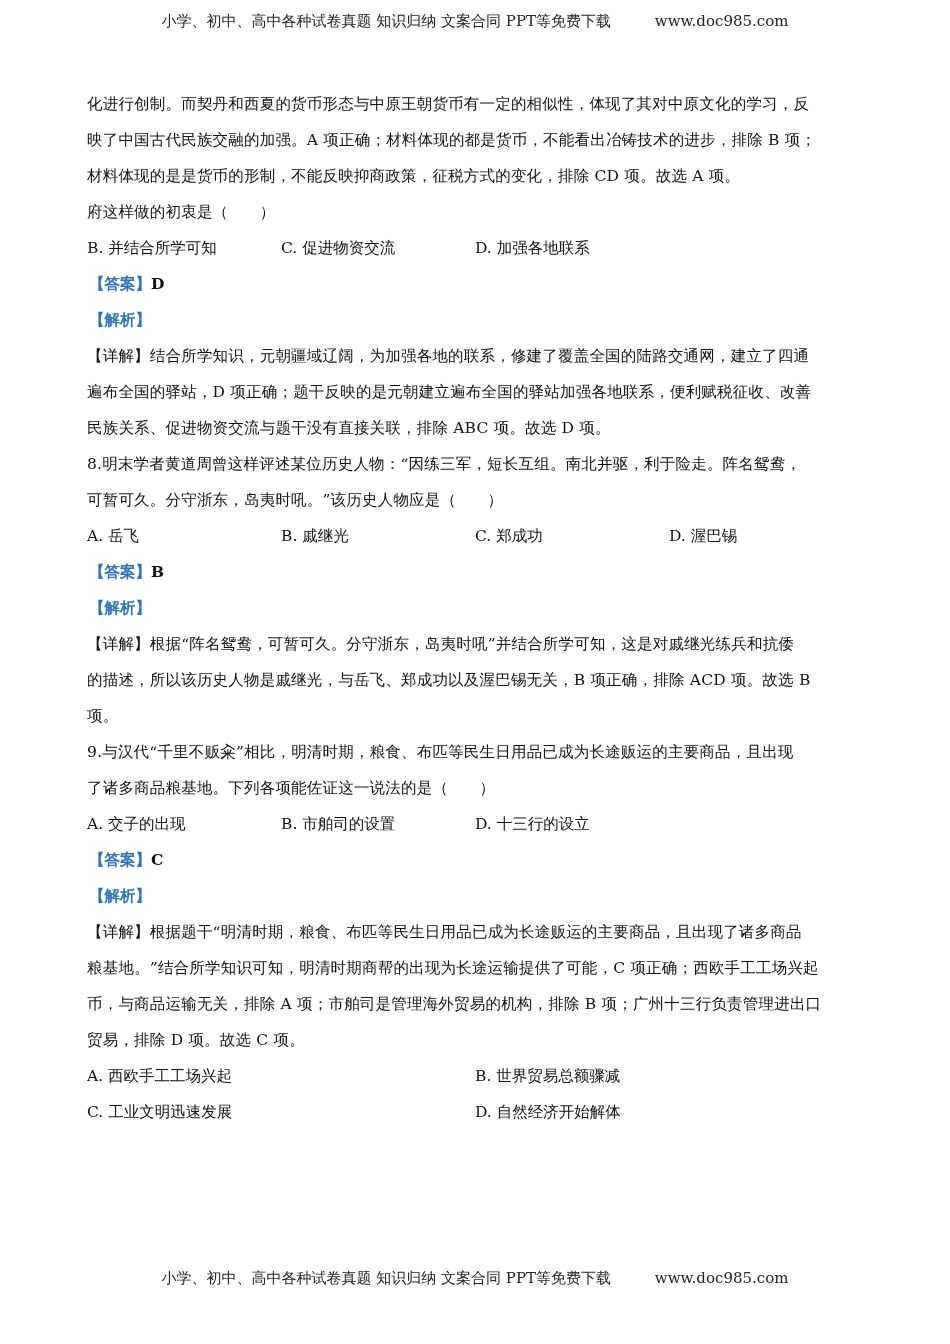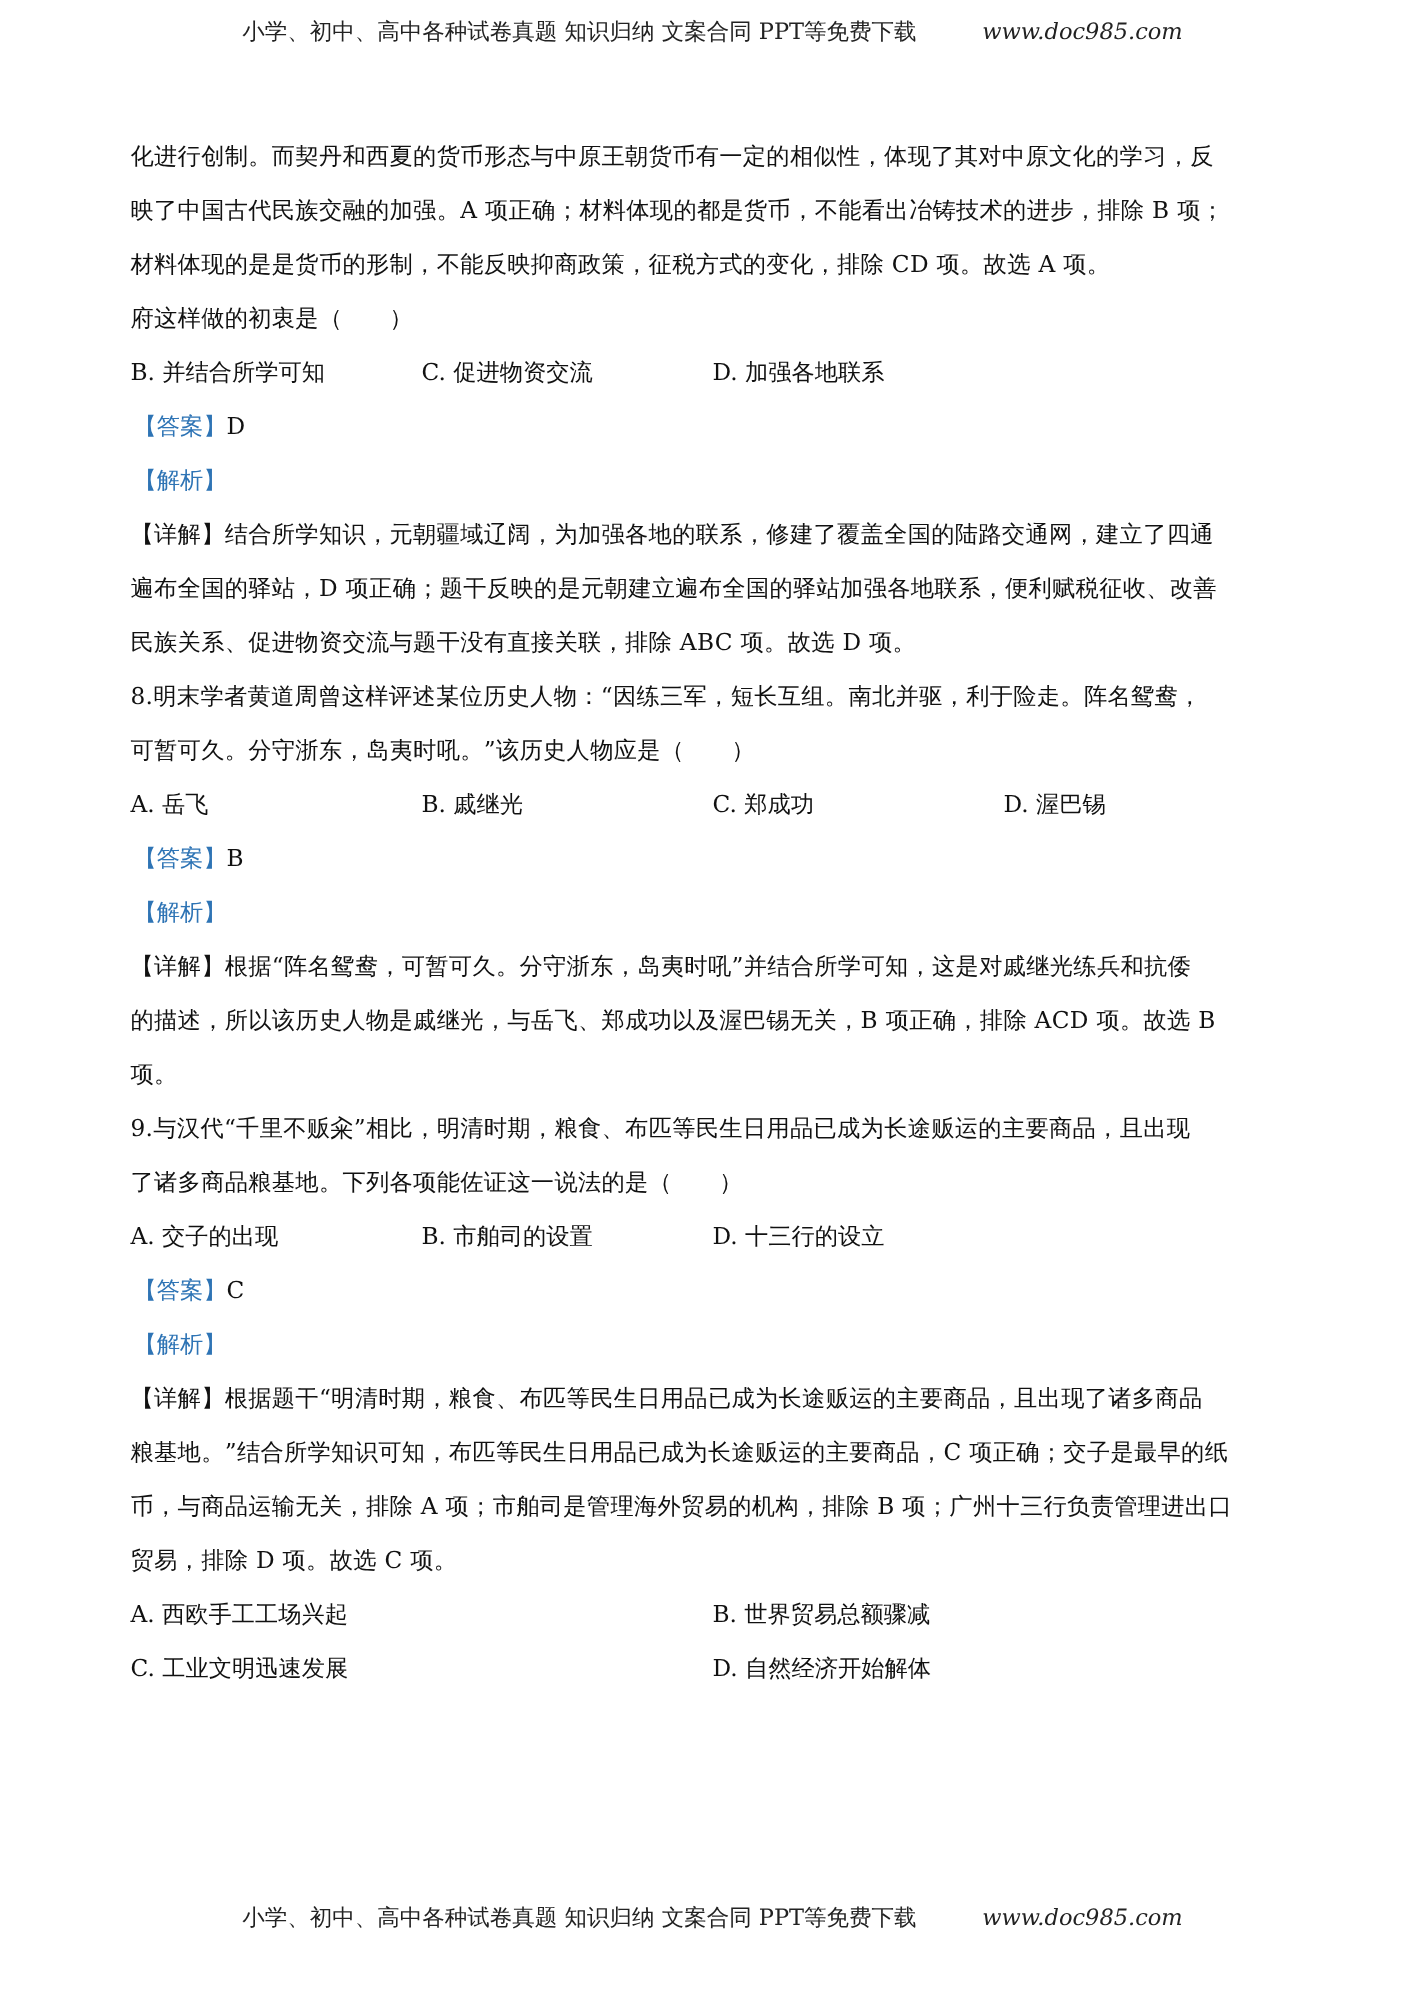--- a/index.html
+++ b/index.html
@@ -2,28 +2,28 @@
 <html><head>
 <meta charset="utf-8">
 <style>
   html, body { margin: 0; padding: 0; background: #ffffff; }
   body { width: 950px; height: 1344px; position: relative; overflow: hidden;
          font-family: "DejaVu Serif", "Liberation Serif", serif; color: #111; }
   .header, .footer { position: absolute; left: 0; width: 950px; text-align: center;
          font-size: 15px; color: #222; font-family: "DejaVu Serif", "Liberation Serif", serif; }
   .header { top: 12px; }
   .footer { top: 1269px; }
-  .header .site, .footer .site { margin-left: 39px; font-style: italic; }
+  .header .site, .footer .site { margin-left: 39px; }
   .content { position: absolute; left: 87px; top: 86px; width: 776px; }
   .line { font-size: 15.5px; line-height: 36px; height: 36px; white-space: nowrap; letter-spacing: 0.2px; }
   .opts { display: flex; font-size: 15.5px; line-height: 36px; height: 36px; }
   .opts .opt { width: 194px; white-space: nowrap; }
   .opts.two .opt { width: 388px; }
   .tag { color: #2e74b5; }
-  .tagline { font-size: 15.5px; line-height: 36px; height: 36px; padding-left: 2px; }
+  .tagline { font-size: 15.5px; line-height: 36px; height: 36px; padding-left: 2px; font-weight: bold; }
 </style>
 </head>
 <body>
 
 <div class="header">
   <span>小学、初中、高中各种试卷真题 知识归纳 文案合同 PPT等免费下载</span>
   <span class="site">www.doc985.com</span>
 </div>
 
 <div class="content">
@@ -66,21 +66,21 @@
     <div class="line">9.与汉代“千里不贩籴”相比，明清时期，粮食、布匹等民生日用品已成为长途贩运的主要商品，且出现</div>
     <div class="line">了诸多商品粮基地。下列各项能佐证这一说法的是（　　）</div>
     <div class="opts">
       <span class="opt">A. 交子的出现</span>
       <span class="opt">B. 市舶司的设置</span>
       <span class="opt">D. 十三行的设立</span>
     </div>
     <div class="tagline"><span class="tag">【答案】</span><span>C</span></div>
     <div class="tagline"><span class="tag">【解析】</span></div>
     <div class="line"><span>【详解】</span><span>根据题干“明清时期，粮食、布匹等民生日用品已成为长途贩运的主要商品，且出现了诸多商品</span></div>
-    <div class="line">粮基地。”结合所学知识可知，布匹等民生日用品已成为长途贩运的主要商品，C 项正确；交子是最早的纸</div>
+    <div class="line">粮基地。”结合所学知识可知，明清时期商帮的出现为长途运输提供了可能，C 项正确；西欧手工工场兴起</div>
     <div class="line">币，与商品运输无关，排除 A 项；市舶司是管理海外贸易的机构，排除 B 项；广州十三行负责管理进出口</div>
     <div class="line">贸易，排除 D 项。故选 C 项。</div>
   </div>
 
   <div>
     <div class="opts two">
       <span class="opt">A. 西欧手工工场兴起</span>
       <span class="opt">B. 世界贸易总额骤减</span>
     </div>
     <div class="opts two">

